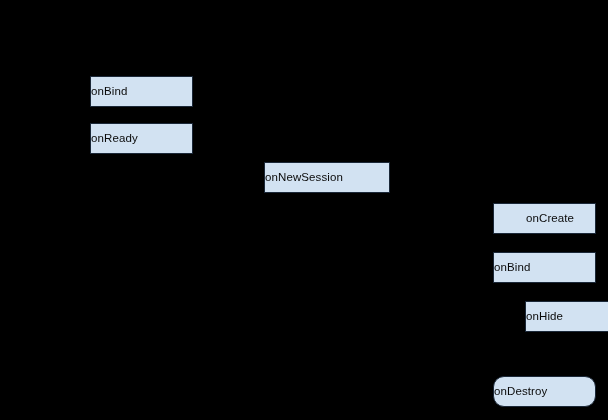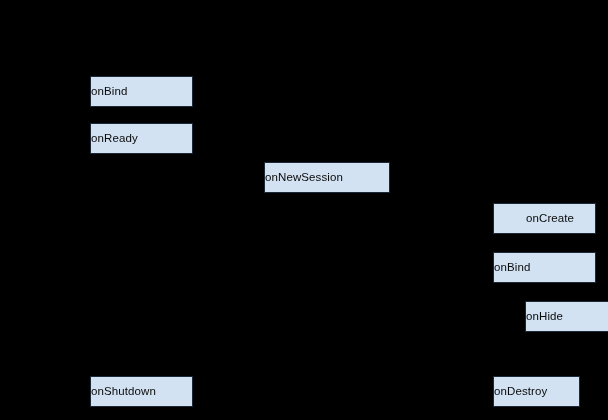--- a/index.html
+++ b/index.html
@@ -53,21 +53,18 @@
   </div>
 
   <div class="node" style="left:493px; top:252px; width:103px; height:31px;">
     <span>onBind</span>
   </div>
 
   <div class="node" style="left:493px; top:301px; width:103px; height:31px;margin-left:32px;">
     <span>onHide</span>
   </div>
 
-  <div class="node" style="left:90px; top:376px; width:103px; height:31px;">
-    <span>onShutdown</span>
-  </div>
 
-  <div class="node" style="left:493px; top:376px; width:87px; height:31px;">
+  <div class="node" style="left:493px; top:376px; width:103px; height:31px;border-radius:11px;">
     <span>onDestroy</span>
   </div>
 
 </div>
 
 </body></html>

